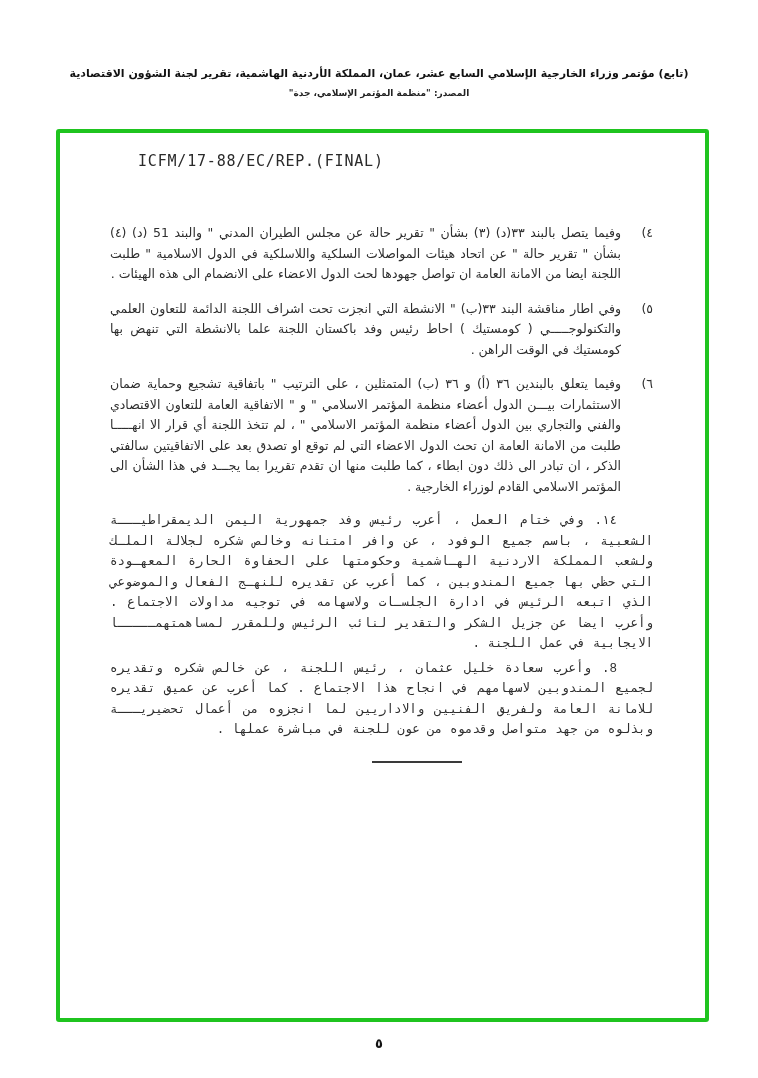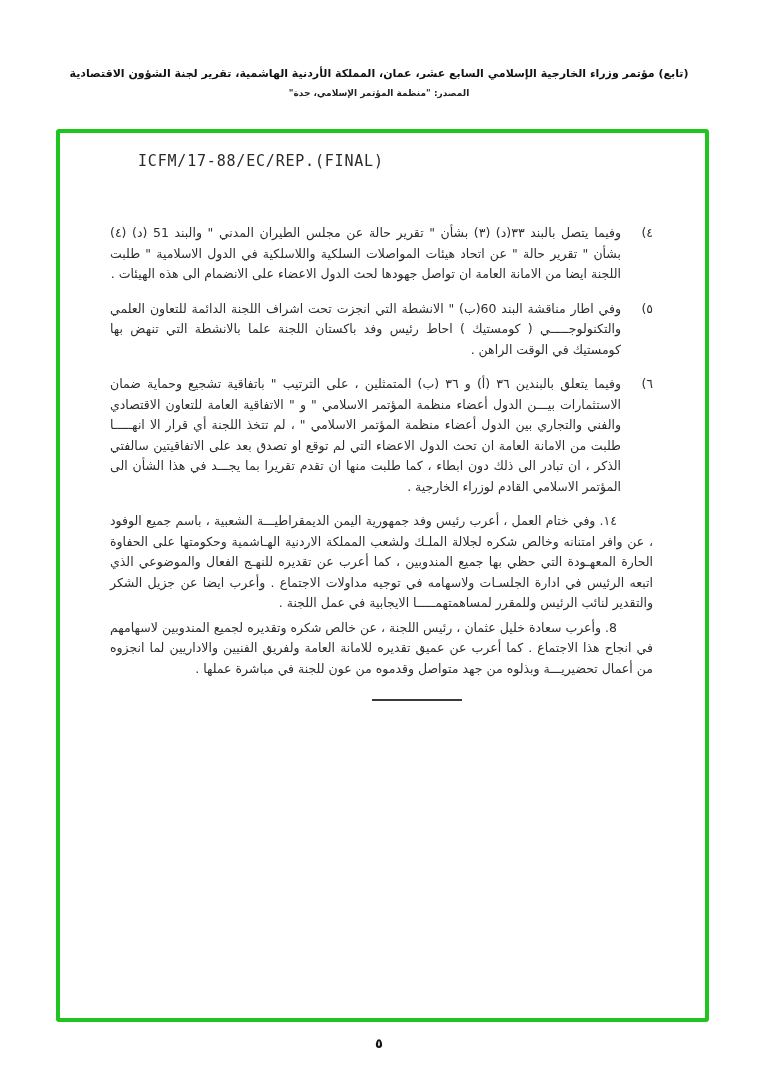--- a/index.html
+++ b/index.html
@@ -82,20 +82,21 @@
   }
   .item .txt {
     flex: 1;
     text-align: justify;
   }
 
   .para {
     margin-top: 4px;
     text-indent: 36px;
     text-align: justify;
+    font-family: Liberation Mono, monospace;
   }
 
   .end-rule {
     width: 90px;
     border-top: 2px solid #3a3a3a;
     margin: 20px auto 0;
     transform: translateX(35px); 
   }
 
   .page-number {
@@ -122,21 +123,21 @@
 
   <div class="body-text" lang="ar" dir="rtl">
 
     <div class="item">
       <span class="num">٤)</span>
       <span class="txt">وفيما يتصل بالبند ٣٣(د) (٣) بشأن " تقرير حالة عن مجلس الطيران المدني "  والبند 51 (د) (٤) بشأن " تقرير حالة " عن اتحاد هيئات المواصلات السلكية واللاسلكية في الدول الاسلامية " طلبت اللجنة ايضا من الامانة العامة ان تواصل جهودها لحث الدول الاعضاء على الانضمام الى هذه الهيئات .</span>
     </div>
 
     <div class="item">
       <span class="num">٥)</span>
-      <span class="txt">وفي اطار مناقشة البند 60(ب) " الانشطة التي انجزت تحت اشراف اللجنة الدائمة للتعاون العلمي والتكنولوجـــــي ( كومستيك ) احاط رئيس وفد باكستان اللجنة علما بالانشطة التي تنهض بها كومستيك في الوقت الراهن .</span>
+      <span class="txt">وفي اطار مناقشة البند ٣٣(ب) " الانشطة التي انجزت تحت اشراف اللجنة الدائمة للتعاون العلمي والتكنولوجـــــي ( كومستيك ) احاط رئيس وفد باكستان اللجنة علما بالانشطة التي تنهض بها كومستيك في الوقت الراهن .</span>
     </div>
 
     <div class="item">
       <span class="num">٦)</span>
       <span class="txt">وفيما يتعلق بالبندين ٣٦ (أ) و ٣٦ (ب) المتمثلين ، على الترتيب " باتفاقية تشجيع وحماية ضمان الاستثمارات بيـــن الدول أعضاء منظمة المؤتمر الاسلامي " و " الاتفاقية العامة للتعاون الاقتصادي والفني والتجاري بين الدول أعضاء منظمة المؤتمر الاسلامي " ، لم تتخذ اللجنة أي قرار الا انهـــــا طلبت من الامانة العامة ان تحث الدول الاعضاء التي لم توقع او تصدق بعد على الاتفاقيتين سالفتي الذكر ، ان تبادر الى ذلك دون ابطاء ، كما طلبت منها ان تقدم تقريرا بما يجـــد في هذا الشأن الى المؤتمر الاسلامي القادم لوزراء الخارجية .</span>
     </div>
 
     <p class="para">١٤.  وفي ختام العمل ، أعرب رئيس وفد جمهورية اليمن الديمقراطيـــة الشعبية ، باسم جميع الوفود ، عن وافر امتنانه وخالص شكره لجلالة الملـك ولشعب المملكة الاردنية الهـاشمية وحكومتها على الحفاوة الحارة المعهـودة التي حظي بها جميع المندوبين ، كما أعرب عن تقديره للنهـج الفعال والموضوعي الذي اتبعه الرئيس في ادارة الجلسـات ولاسهامه في توجيه مداولات الاجتماع . وأعرب ايضا عن جزيل الشكر والتقدير لنائب الرئيس وللمقرر لمساهمتهمـــــا الايجابية في عمل اللجنة .</p>
 
     <p class="para">8.  وأعرب سعادة خليل عثمان ، رئيس اللجنة ، عن خالص شكره وتقديره لجميع المندوبين لاسهامهم في انجاح هذا الاجتماع . كما أعرب عن عميق تقديره للامانة العامة ولفريق الفنيين والاداريين لما انجزوه من أعمال تحضيريـــة وبذلوه من جهد متواصل وقدموه من عون للجنة في مباشرة عملها .</p>

